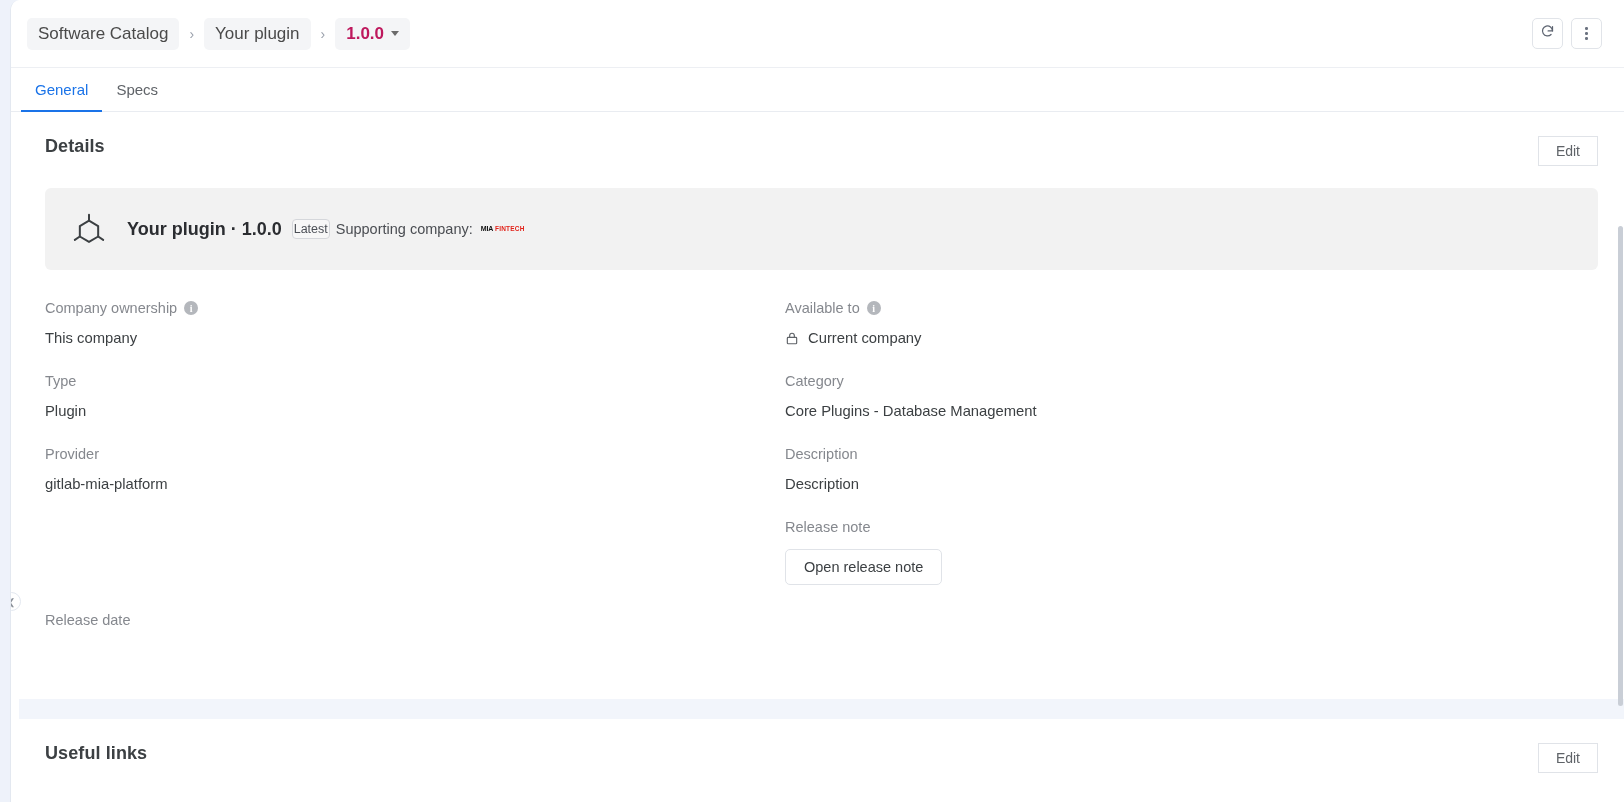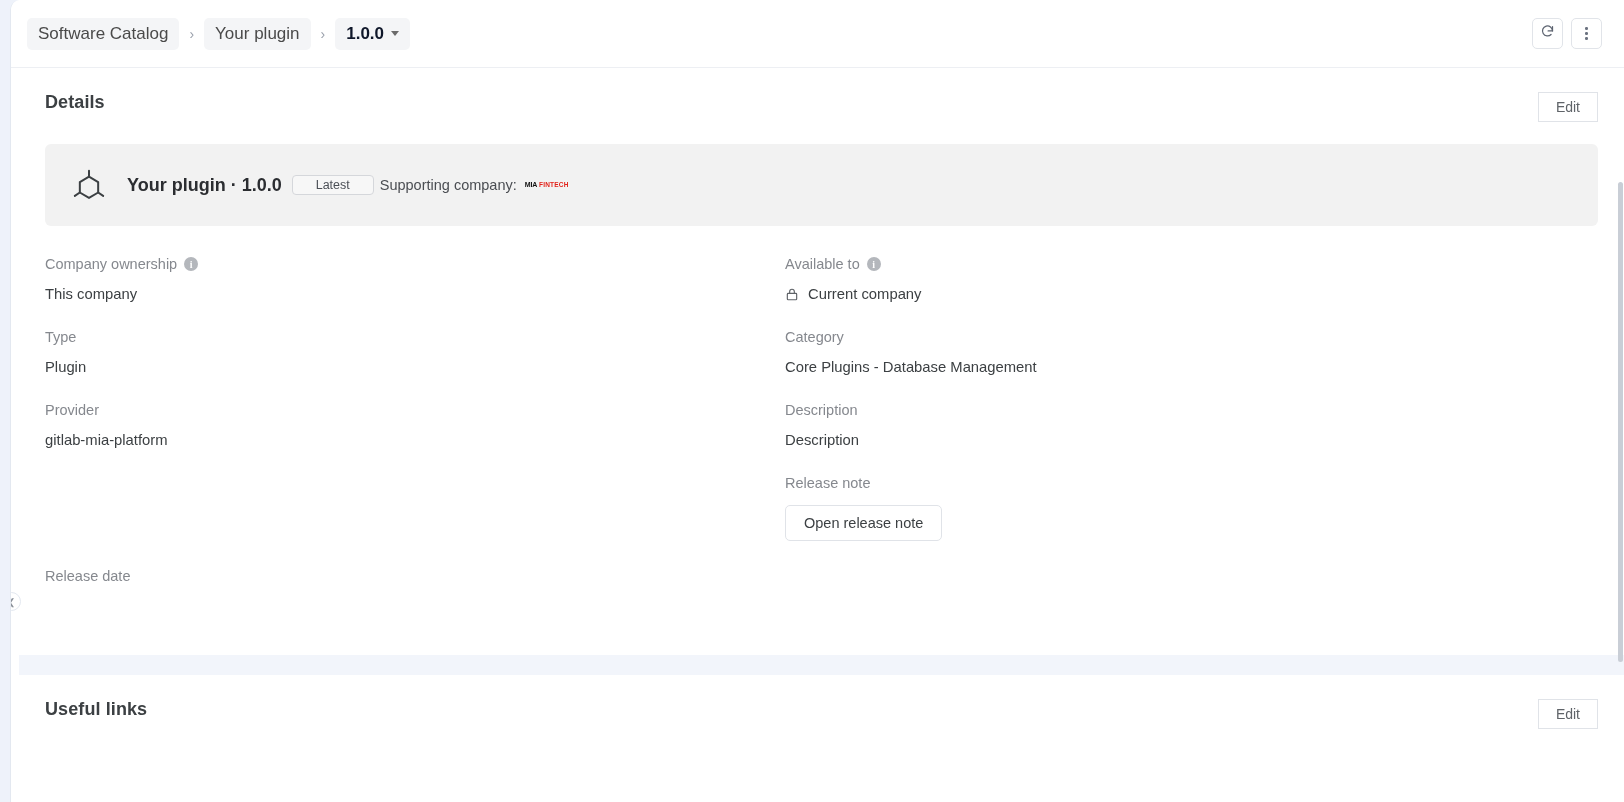--- a/index.html
+++ b/index.html
@@ -37,21 +37,21 @@
   .crumb {
     display: inline-flex; align-items: center;
     padding: 5px 11px;
     border-radius: 5px;
     background: #f4f5f7;
     color: #4a4a4a;
     font-size: 17px;
     line-height: 22px;
     white-space: nowrap;
   }
-  .crumb.current { font-weight: bold; color: #0f172a; gap: 7px; }
+  .crumb.current { font-weight: bold; color: #be185d; gap: 7px; }
   .crumb-sep {
     color: #9aa0ab;
     font-size: 14px;
     padding: 0 8px;
     user-select: none;
   }
   .caret {
     width: 0; height: 0;
     border-left: 4.5px solid transparent;
     border-right: 4.5px solid transparent;
@@ -136,21 +136,21 @@
   .hero-icon { flex: 0 0 auto; color: #3c4043; display: flex; }
   .hero-text { display: flex; flex-direction: row; gap: 6px; }
   .hero-title-row { display: flex; align-items: center; gap: 10px; }
   .hero-title { font-size: 18px; font-weight: bold; color: #2b2d31; }
   .badge-latest {
     border: 1px solid #d5d7db;
     border-radius: 4px;
     background: #f7f7f7;
     color: #4b4f56;
     font-size: 12.5px;
-    padding: 2px 23px;
+    padding: 2px 1px;
   }
   .hero-sub {
     display: flex; align-items: center; gap: 8px;
     font-size: 14.5px; color: #4a4d52;
   }
   .company-logo { display: flex; align-items: baseline; gap: 2px; line-height: 1; }
   .company-logo .mia { font-size: 7px; font-weight: bold; color: #111; letter-spacing: -0.2px; }
   .company-logo .fin { font-size: 6.5px; font-weight: bold; color: #e2231a; letter-spacing: 0.2px; }
 
   
@@ -251,20 +251,24 @@
         <div class="icon-btn">
           <span class="kebab">
               <i></i>
               <i></i>
               <i></i>
             </span>
         </div>
       </div>
     </div>
 
+    <div class="tabs">
+      <div class="tab active">General</div>
+      <div class="tab">Specs</div>
+    </div>
 
     <div class="content">
 
       <div class="card">
         <div class="card-head">
           <div class="card-title">Details</div>
           <button class="edit-btn">Edit</button>
         </div>
 
         <div class="hero">

